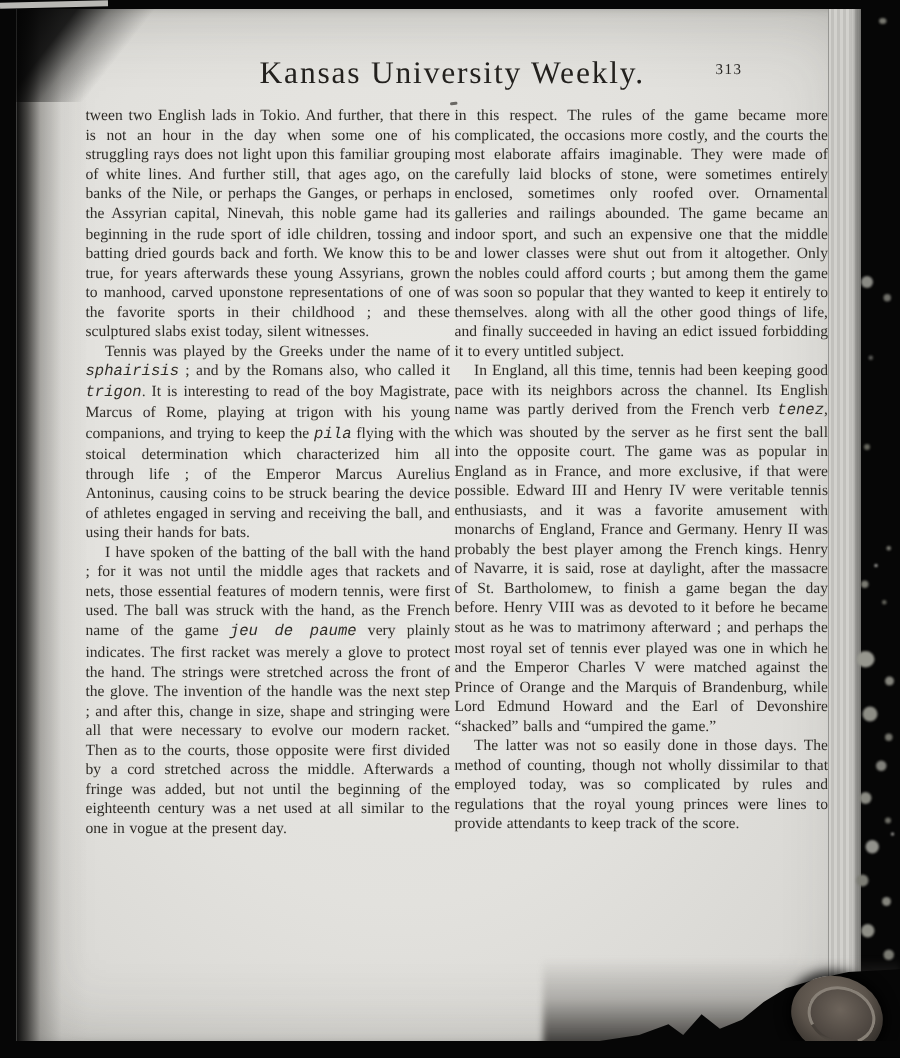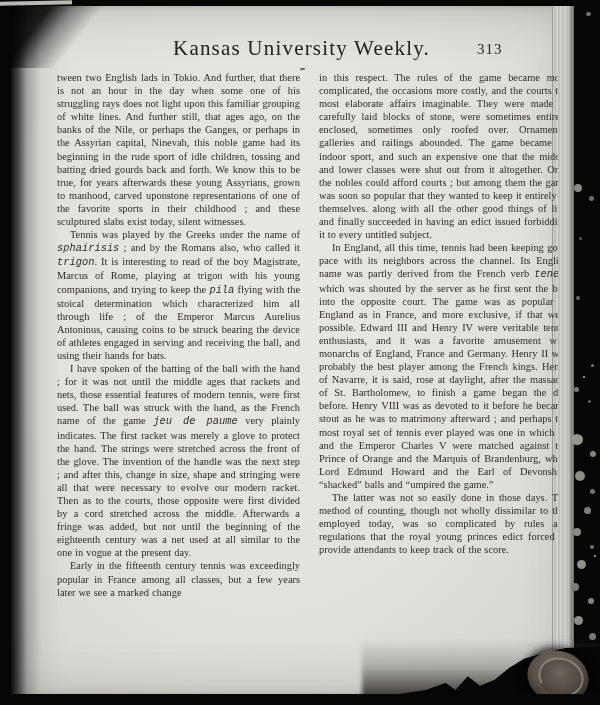--- a/index.html
+++ b/index.html
@@ -38,31 +38,31 @@
     transform:rotate(-1.2deg);
   }
 
   
   .header{position:absolute;left:0;right:0;top:30px;height:40px;}
   .title{
     text-align:center;padding-left:18px;
     font-size:21px;letter-spacing:1.2px;color:#23211e;
   }
   .pagenum{
-    position:absolute;left:466px;top:5px;font-size:15px;letter-spacing:1px;color:#2a2825;
+    position:absolute;left:466px;top:5px;font-size:10px;letter-spacing:1px;color:#2a2825;
   }
   .title-mark{
     position:absolute;left:289px;top:32px;width:5px;height:2px;background:#6a6864;
     transform:rotate(-8deg);border-radius:1px;
   }
 
   
   .columns{
     position:absolute;left:46px;top:65px;width:501px;height:626px;overflow:hidden;
-    display:flex;gap:19px;
+    display:flex;gap:3px;
   }
   .col{color:#2f2c27;font-size:10.4px;line-height:13.1px;text-align:justify;word-spacing:0.5px;hyphens:auto;}
   .col-left{width:243px;flex:0 0 243px;}
   .col-right{width:249px;flex:0 0 249px;}
   .col p{margin:0;}
   .col p.indent{text-indent:13px;}
   .it{font-style:italic;font-family:Liberation Mono, monospace;}
 
   
   .speck{position:absolute;border-radius:50%;filter:blur(0.6px);}
@@ -107,26 +107,25 @@
       <div class="title">Kansas University Weekly.</div>
       <div class="pagenum">313</div>
       <div class="title-mark"></div>
     </div>
 
     <div class="columns">
       <div class="col col-left">
           <p><span>tween two English lads in Tokio.  And further, that there is not an hour in the day when some one of his struggling rays does not light upon this familiar grouping of white lines.  And further still, that ages ago, on the banks of the Nile, or perhaps the Ganges, or perhaps in the Assyrian capital, Ninevah, this noble game had its beginning in the rude sport of idle children, tossing and batting dried gourds back and forth.  We know this to be true, for years afterwards these young Assyrians, grown to manhood, carved uponstone representations of one of the favorite sports in their childhood ; and these sculptured slabs exist today, silent witnesses.</span></p>
           <p class="indent"><span>Tennis was played by the Greeks under the name of </span><span class="it">sphairisis</span><span> ; and by the Romans also, who called it </span><span class="it">trigon</span><span>.  It is interesting to read of the boy Magistrate, Marcus of Rome, playing at trigon with his young companions, and trying to keep the </span><span class="it">pila</span><span> flying with the stoical determination which characterized him all through life ; of the Emperor Marcus Aurelius Antoninus, causing coins to be struck bearing the device of athletes engaged in serving and receiving the ball, and using their hands for bats.</span></p>
           <p class="indent"><span>I have spoken of the batting of the ball with the hand ; for it was not until the middle ages that rackets and nets, those essential features of modern tennis, were first used.  The ball was struck with the hand, as the French name of the game </span><span class="it">jeu de paume</span><span> very plainly indicates. The first racket was merely a glove to protect the hand.  The strings were stretched across the front of the glove.  The invention of the handle was the next step ; and after this, change in size, shape and stringing were all that were necessary to evolve our modern racket. Then as to the courts, those opposite were first divided by a cord stretched across the middle. Afterwards a fringe was added, but not until the beginning of the eighteenth century was a net used at all similar to the one in vogue at the present day.</span></p>
-          <p class="indent"><span>Early in the fifteenth century tennis was exceedingly popular in France among all classes, but a few years later we see a marked change</span></p>
         </div>
       <div class="col col-right">
           <p><span>in this respect.  The rules of the game became more complicated, the occasions more costly, and the courts the most elaborate affairs imaginable.  They were made of carefully laid blocks of stone, were sometimes entirely enclosed, sometimes only roofed over.  Ornamental galleries and railings abounded.  The game became an indoor sport, and such an expensive one that the middle and lower classes were shut out from it altogether.  Only the nobles could afford courts ; but among them the game was soon so popular that they wanted to keep it entirely to themselves. along with all the other good things of life, and finally succeeded in having an edict issued forbidding it to every untitled subject.</span></p>
           <p class="indent"><span>In England, all this time, tennis had been keeping good pace with its neighbors across the channel.  Its English name was partly derived from the French verb </span><span class="it">tenez</span><span>, which was shouted by the server as he first sent the ball into the opposite court.  The game was as popular in England as in France, and more exclusive, if that were possible.  Edward III and Henry IV were veritable tennis enthusiasts, and it was a favorite amusement with monarchs of England, France and Germany.  Henry II was probably the best player among the French kings.  Henry of Navarre, it is said, rose at daylight, after the massacre of St. Bartholomew, to finish a game began the day before. Henry VIII was as devoted to it before he became stout as he was to matrimony afterward ; and perhaps the most royal set of tennis ever played was one in which he and the Emperor Charles V were matched against the Prince of Orange and the Marquis of Brandenburg, while Lord Edmund Howard and the Earl of Devonshire “shacked” balls and “umpired the game.”</span></p>
-          <p class="indent"><span>The latter was not so easily done in those days.  The method of counting, though not wholly dissimilar to that employed today, was so complicated by rules and regulations that the royal young princes edict forced to provide attendants to keep track of the score.</span></p>
+          <p class="indent"><span>The latter was not so easily done in those days.  The method of counting, though not wholly dissimilar to that employed today, was so complicated by rules and regulations that the royal young princes were lines to provide attendants to keep track of the score.</span></p>
         </div>
     </div>
   </div>
 
   <div class="top-sliver"></div>
 
   <div class="speck" style="left:586px;top:12px;width:5px;height:4px;background:#77776f;"></div>
   <div class="speck" style="left:574px;top:184px;width:8px;height:8px;background:#8a8a84;"></div>
   <div class="speck" style="left:589px;top:196px;width:5px;height:5px;background:#6f6f69;"></div>
   <div class="speck" style="left:579px;top:237px;width:3px;height:3px;background:#5c5c58;"></div>

